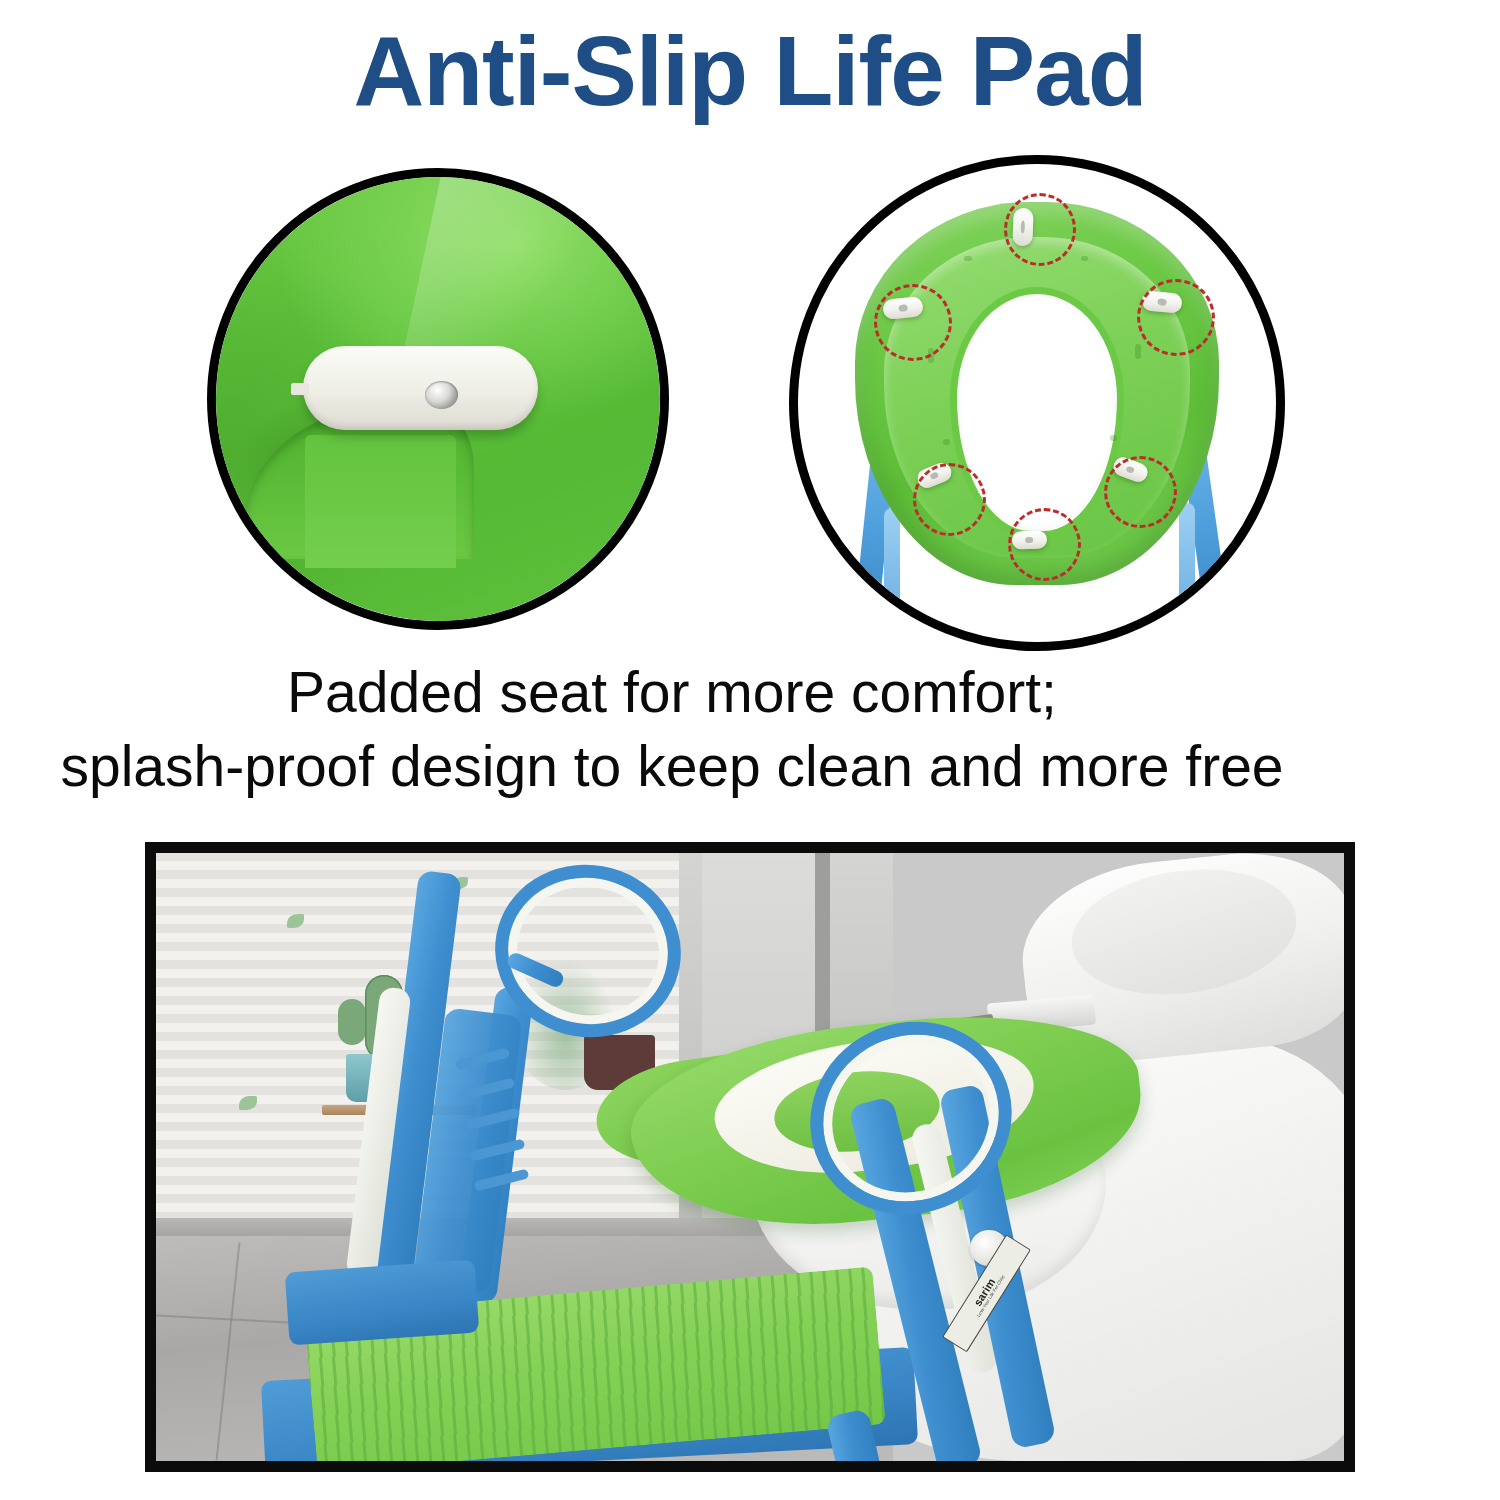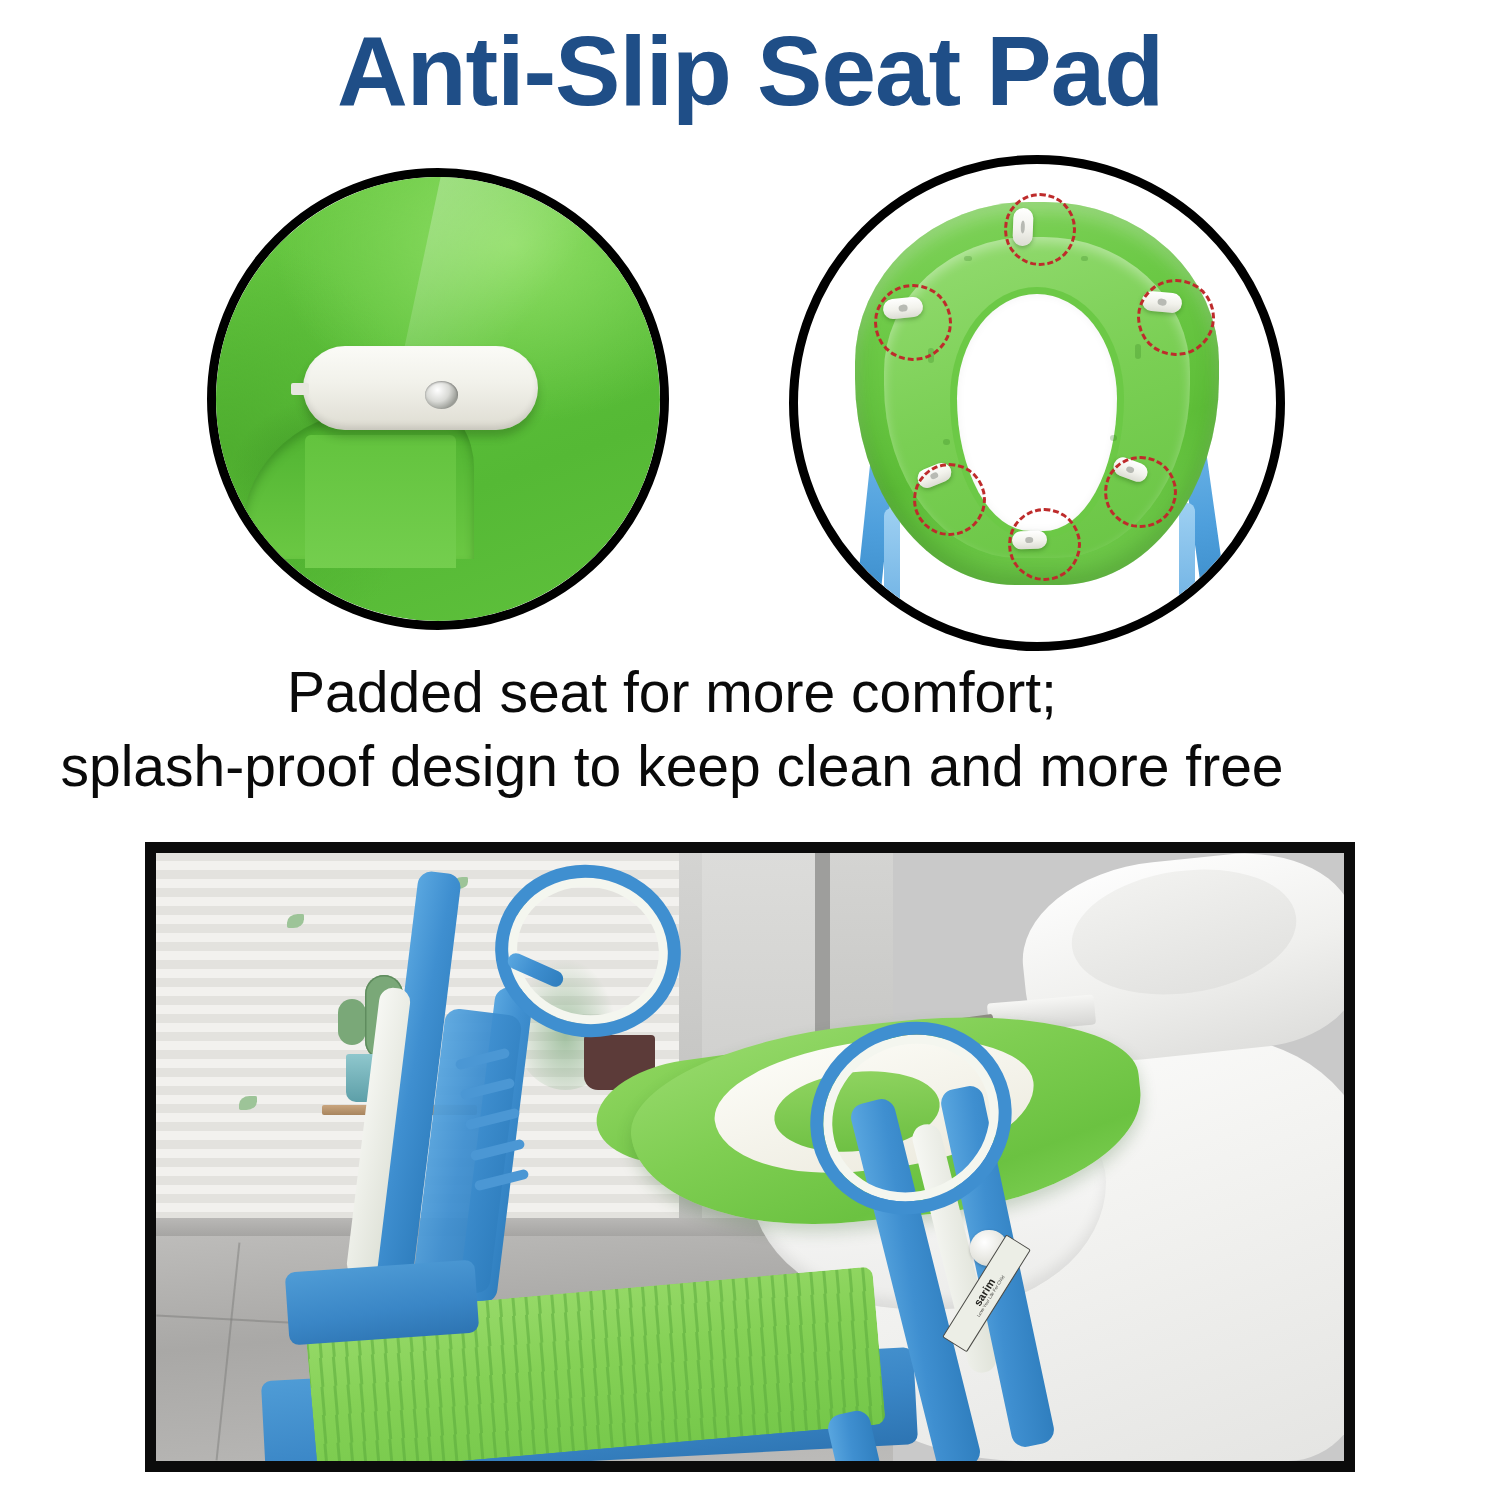--- a/index.html
+++ b/index.html
@@ -317,21 +317,21 @@
     transform:rotate(-58deg);
   }
   .brandtag .b1{font-size:11px;font-weight:bold;color:#23231f;line-height:1;letter-spacing:.2px;}
   .brandtag .b2{font-size:4.5px;color:#3a3a36;line-height:1;}
 </style>
 </head>
 <body>
 
 <div class="page">
 
-  <div class="title">Anti-Slip Seat Pad</div>
+  <div class="title">Anti-Slip Life Pad</div>
 
   <div class="circle circle-left">
     <div class="circle-inner">
       <div class="gseat"></div>
       <div class="gseat-hilite"></div>
       <div class="gseat-shadow"></div>
       <div class="gseat-ridge"></div>
       <div class="gseat-ridge2"></div>
       <div class="pad-oval"></div>
       <div class="pad-tab"></div>

